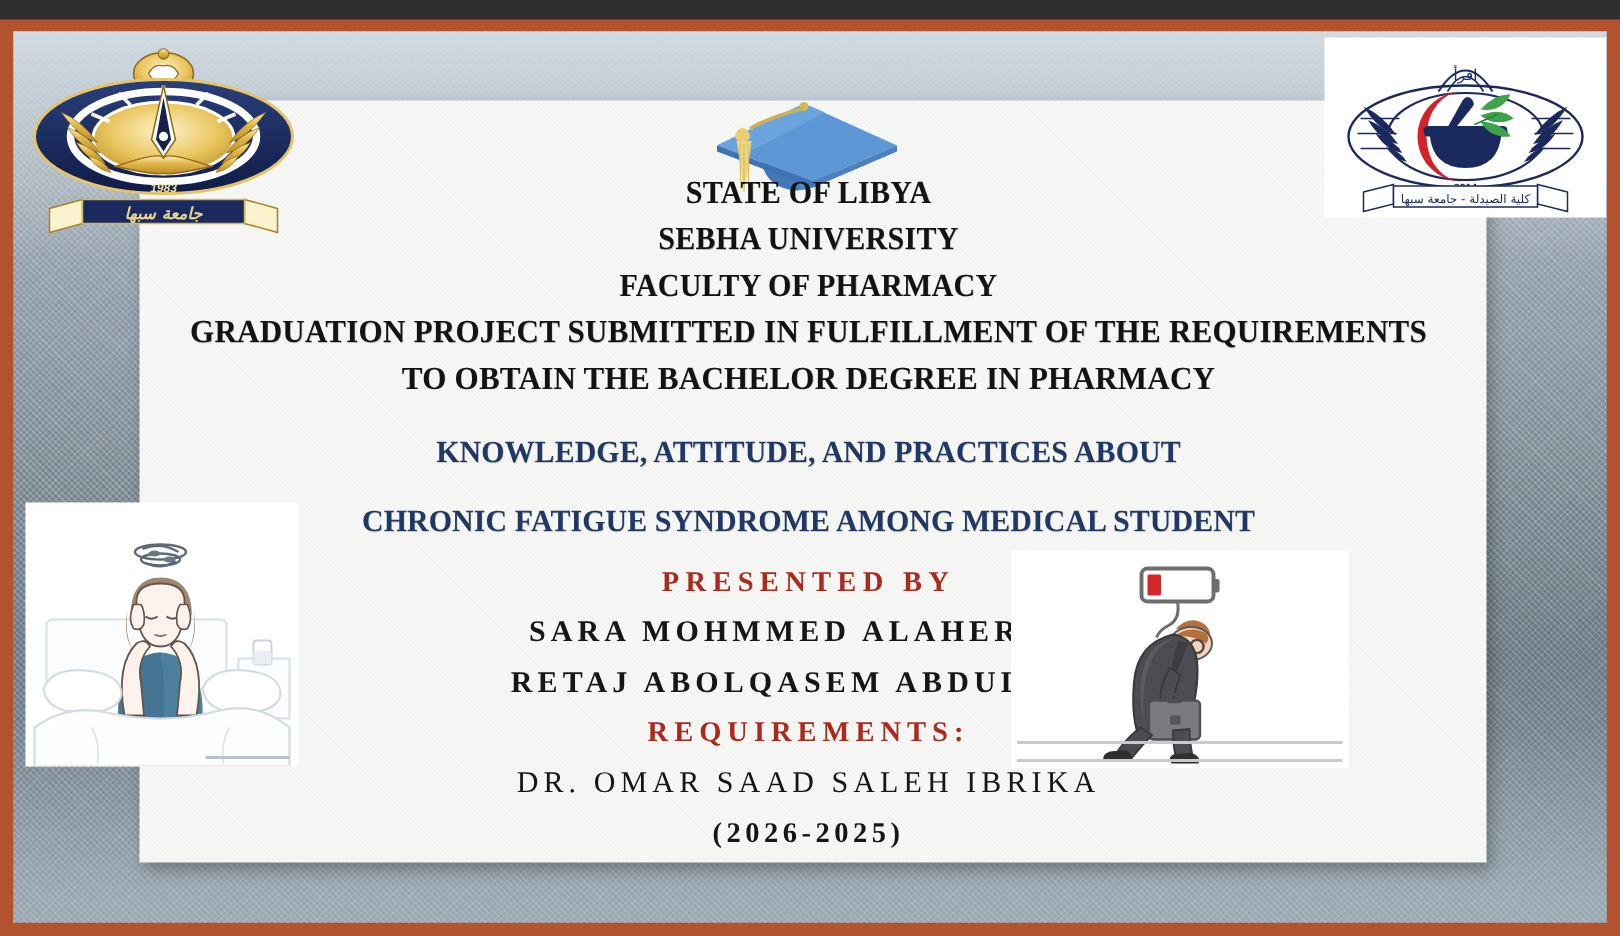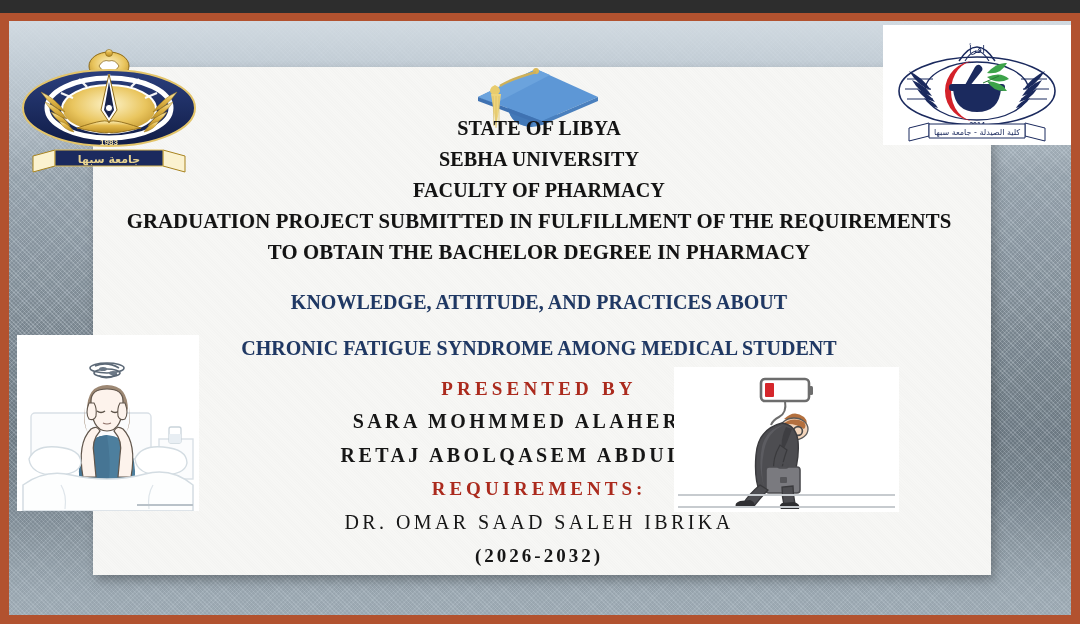--- a/index.html
+++ b/index.html
@@ -67,23 +67,24 @@
     position:absolute; inset:0;
     background-image:
       repeating-linear-gradient(45deg, rgba(0,0,0,0.012) 0 1px, rgba(255,255,255,0.02) 1px 2px);
     pointer-events:none;
   }
 
   
   .logo-left {
     position: absolute;
     left: 6px;
-    top: 23px;
+    top: 6px;
     width: 188px;
     height: 132px;
+    font-style: italic;
   }
   .logo-right {
     position: absolute;
     right: 0px;
     top: 4px;
     width: 188px;
     height: 120px;
     background: #ffffff;
     display: flex;
     align-items: center;
@@ -359,21 +360,21 @@
         <div class="title-line">CHRONIC FATIGUE SYNDROME AMONG MEDICAL STUDENT</div>
 
         <div class="presented">PRESENTED BY</div>
 
         <div class="name">SARA MOHMMED ALAHERISH</div>
         <div class="name">RETAJ ABOLQASEM ABDULLAH</div>
 
         <div class="supervisor-label">REQUIREMENTS:</div>
         <div class="supervisor-name">DR. OMAR SAAD SALEH IBRIKA</div>
 
-        <div class="years">(2026-2032)</div>
+        <div class="years">(2026-2025)</div>
       </div>
 
       <div class="illus-left">
         <svg viewBox="0 0 182 176" width="182" height="176">
           <rect x="0" y="0" width="182" height="176" fill="#ffffff"></rect>
 
           <rect x="14" y="78" width="120" height="46" rx="4" fill="#fbfcfd" stroke="#d9e0e6" stroke-width="1.4"></rect>
 
           <rect x="142" y="104" width="34" height="40" fill="#fbfcfd" stroke="#d9e0e6" stroke-width="1.4"></rect>
           <rect x="152" y="92" width="12" height="16" rx="2" fill="#ffffff" stroke="#c9d3da" stroke-width="1.3"></rect>

